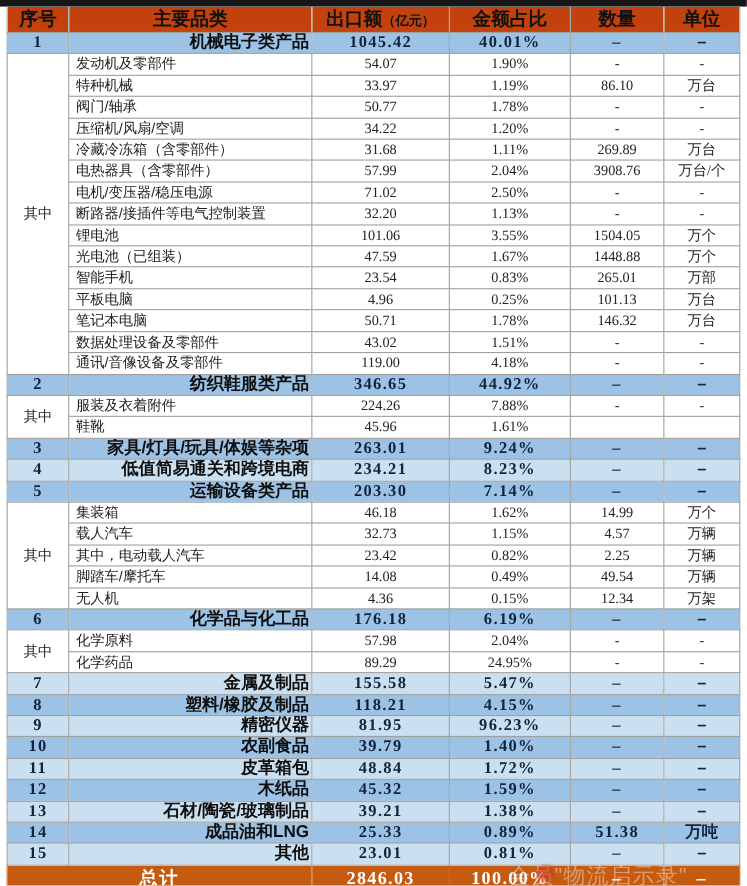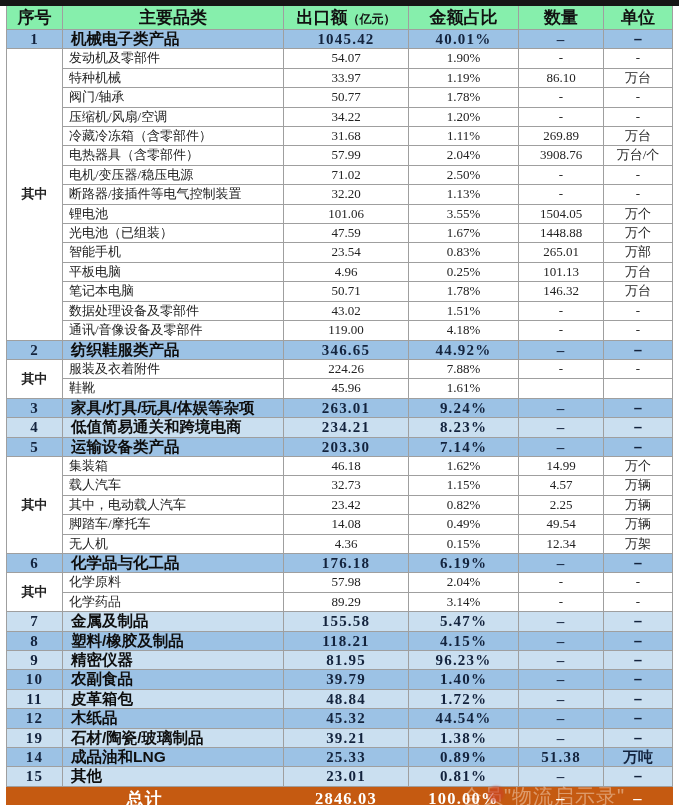--- a/index.html
+++ b/index.html
@@ -14,39 +14,39 @@
     position:absolute;left:6px;top:6px;width:666px;
   }
   th,td{
     border:1px solid #9f9f9f;
     text-align:center;vertical-align:middle;
     overflow:hidden;white-space:nowrap;
     padding:0 2px;
   }
   table{border-left:1px solid #3a3a3a;border-right:1px solid #8a8a8a;}
   thead th{
-    background:#86efac;color:#111;
+    background:#c2410c;color:#111;
     font-weight:bold;font-size:17px;height:21px;
     border-top:none;
   }
   thead .unit-note{font-size:12px;font-weight:bold;letter-spacing:0;}
   tbody td{height:18.4px;line-height:18.4px;}
   tr.sub td{
     font-size:13px;color:#222;
     font-family:"Liberation Serif","DejaVu Serif",serif;
   }
-  tr.sub td.cat{text-align:left;padding-left:6px;font-family:Liberation Serif, serif;}
+  tr.sub td.cat{text-align:left;padding-left:6px;font-family:Liberation Sans, sans-serif;}
   tr.main td{
     font-weight:bold;font-size:15px;color:#13233d;
   }
-  tr.main td.cat{text-align:left;padding-left:8px;font-size:15.5px;color:#0e0e0e;}
+  tr.main td.cat{text-align:right;padding-left:8px;font-size:15.5px;color:#0e0e0e;}
   tr.main td.num{font-family:"Liberation Serif","DejaVu Serif",serif;letter-spacing:1.2px;}
   tr.dark td{background:#9cc2e5;}
   tr.light td{background:#cadff0;}
-  td.qz{background:#ffffff;font-size:14.5px;color:#111;font-family:"Liberation Sans","DejaVu Sans",sans-serif;font-weight:bold;letter-spacing:0;margin-top:44px;}
+  td.qz{background:#ffffff;font-size:14.5px;color:#111;font-family:"Liberation Sans","DejaVu Sans",sans-serif;font-weight:normal;letter-spacing:0;margin-top:44px;}
   tr.sub td.num{font-family:"Liberation Serif","DejaVu Serif",serif;}
   tfoot td{
     background:#c55a11;color:#ffffff;font-weight:bold;
     font-size:16.5px;height:25px;border:1px solid #c55a11;
     font-family:"Liberation Serif","DejaVu Serif",serif;letter-spacing:1.2px;
   }
   tfoot td.lbl{font-family:"Liberation Sans","DejaVu Sans",sans-serif;letter-spacing:2px;}
   .watermark{
     position:absolute;left:462px;top:783px;width:215px;height:22px;
     color:rgba(255,243,232,0.42);font-size:20px;letter-spacing:1px;
@@ -292,21 +292,21 @@
         <td class="qz" rowspan="2">其中</td>
         <td class="cat">化学原料</td>
         <td class="num">57.98</td>
         <td class="num">2.04%</td>
         <td class="num">-</td>
         <td class="unit">-</td>
       </tr>
       <tr class="sub">
         <td class="cat">化学药品</td>
         <td class="num">89.29</td>
-        <td class="num">3.14%</td>
+        <td class="num">24.95%</td>
         <td class="num">-</td>
         <td class="unit">-</td>
       </tr>
       <tr class="main light">
         <td class="no num">7</td>
         <td class="cat">金属及制品</td>
         <td class="num">155.58</td>
         <td class="num">5.47%</td>
         <td class="num">–</td>
         <td class="unit">–</td>
@@ -340,26 +340,26 @@
         <td class="cat">皮革箱包</td>
         <td class="num">48.84</td>
         <td class="num">1.72%</td>
         <td class="num">–</td>
         <td class="unit">–</td>
       </tr>
       <tr class="main dark">
         <td class="no num">12</td>
         <td class="cat">木纸品</td>
         <td class="num">45.32</td>
-        <td class="num">44.54%</td>
-        <td class="num">–</td>
-        <td class="unit">–</td>
-      </tr>
-      <tr class="main light">
-        <td class="no num">19</td>
+        <td class="num">1.59%</td>
+        <td class="num">–</td>
+        <td class="unit">–</td>
+      </tr>
+      <tr class="main light">
+        <td class="no num">13</td>
         <td class="cat">石材/陶瓷/玻璃制品</td>
         <td class="num">39.21</td>
         <td class="num">1.38%</td>
         <td class="num">–</td>
         <td class="unit">–</td>
       </tr>
       <tr class="main dark">
         <td class="no num">14</td>
         <td class="cat">成品油和LNG</td>
         <td class="num">25.33</td>

